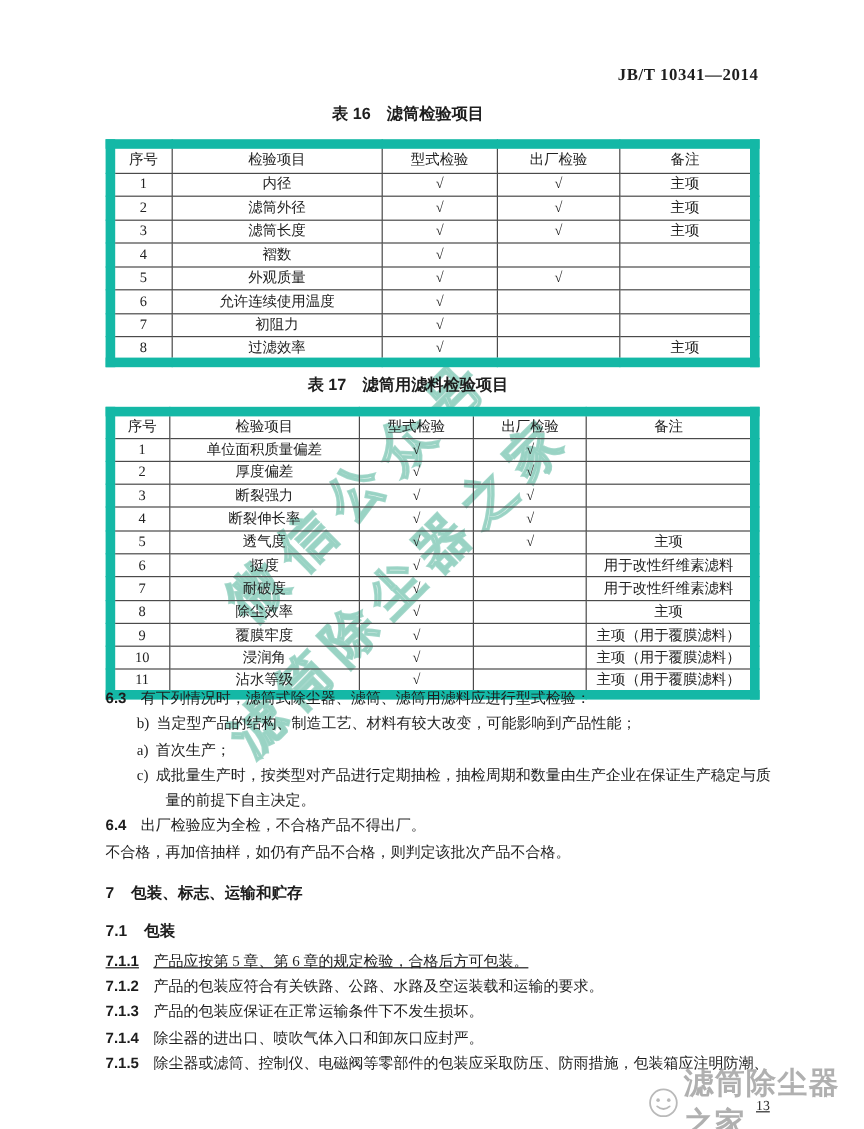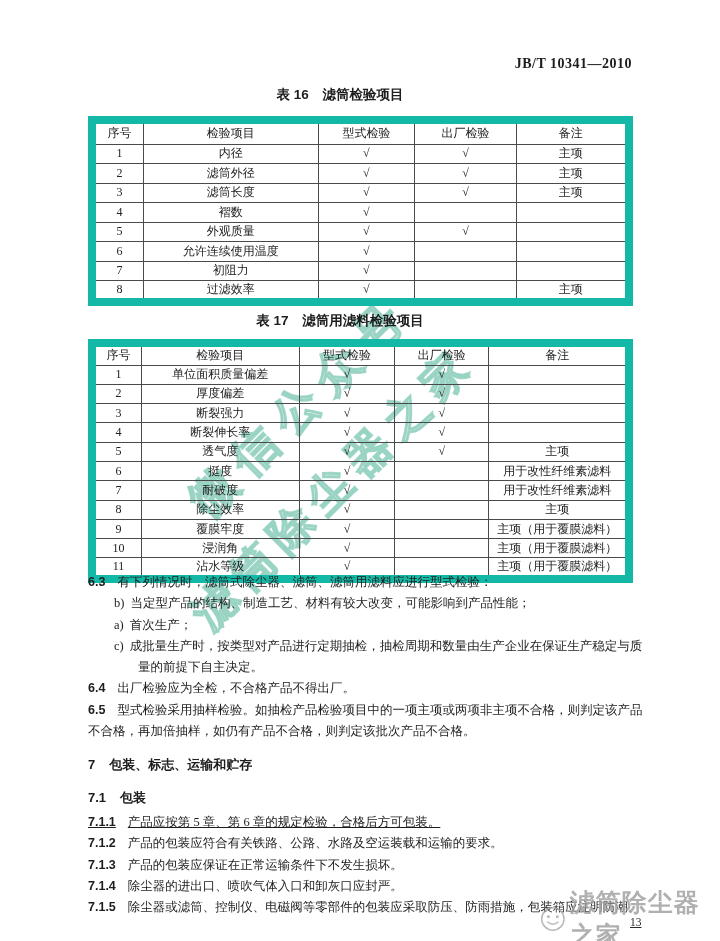--- a/index.html
+++ b/index.html
@@ -99,21 +99,21 @@
   }
 </style>
 </head>
 <body>
 
 <div class="page">
 
   <div class="wm-diag" id="wm-line1">微信公众号</div>
   <div class="wm-diag" id="wm-line2">滤筒除尘器之家</div>
 
-  <div class="doc-code">JB/T 10341—2010</div>
+  <div class="doc-code">JB/T 10341—2014</div>
 
   <div class="tbl-title" id="t16-title">表 16　滤筒检验项目</div>
   <table class="spec" id="t16">
       <colgroup>
         <col style="width: 9.6%;">
         <col style="width: 32.5%;">
         <col style="width: 18%;">
         <col style="width: 18.9%;">
         <col style="width: 21%;">
       </colgroup>
@@ -285,21 +285,20 @@
       </tbody>
     </table>
 
   <div class="textflow" id="sections">
       <div class="line clause"><span class="num">6.3</span><span>有下列情况时，滤筒式除尘器、滤筒、滤筒用滤料应进行型式检验：</span></div>
       <div class="line sub"><span class="num">b)</span><span>当定型产品的结构、制造工艺、材料有较大改变，可能影响到产品性能；</span></div>
       <div class="line sub"><span class="num">a)</span><span>首次生产；</span></div>
       <div class="line sub"><span class="num">c)</span><span>成批量生产时，按类型对产品进行定期抽检，抽检周期和数量由生产企业在保证生产稳定与质</span></div>
       <div class="line cont2"><span>量的前提下自主决定。</span></div>
       <div class="line clause"><span class="num">6.4</span><span>出厂检验应为全检，不合格产品不得出厂。</span></div>
-      <div class="line clause"><span class="num">6.5</span><span>型式检验采用抽样检验。如抽检产品检验项目中的一项主项或两项非主项不合格，则判定该产品</span></div>
       <div class="line cont"><span>不合格，再加倍抽样，如仍有产品不合格，则判定该批次产品不合格。</span></div>
       <div class="line heading1"><span class="num">7</span><span>包装、标志、运输和贮存</span></div>
       <div class="line heading2"><span class="num">7.1</span><span>包装</span></div>
       <div class="line clause afterhead"><span class="num">7.1.1</span><span>产品应按第 5 章、第 6 章的规定检验，合格后方可包装。</span></div>
       <div class="line clause"><span class="num">7.1.2</span><span>产品的包装应符合有关铁路、公路、水路及空运装载和运输的要求。</span></div>
       <div class="line clause"><span class="num">7.1.3</span><span>产品的包装应保证在正常运输条件下不发生损坏。</span></div>
       <div class="line clause"><span class="num">7.1.4</span><span>除尘器的进出口、喷吹气体入口和卸灰口应封严。</span></div>
       <div class="line clause"><span class="num">7.1.5</span><span>除尘器或滤筒、控制仪、电磁阀等零部件的包装应采取防压、防雨措施，包装箱应注明防潮、</span></div>
     </div>
 

